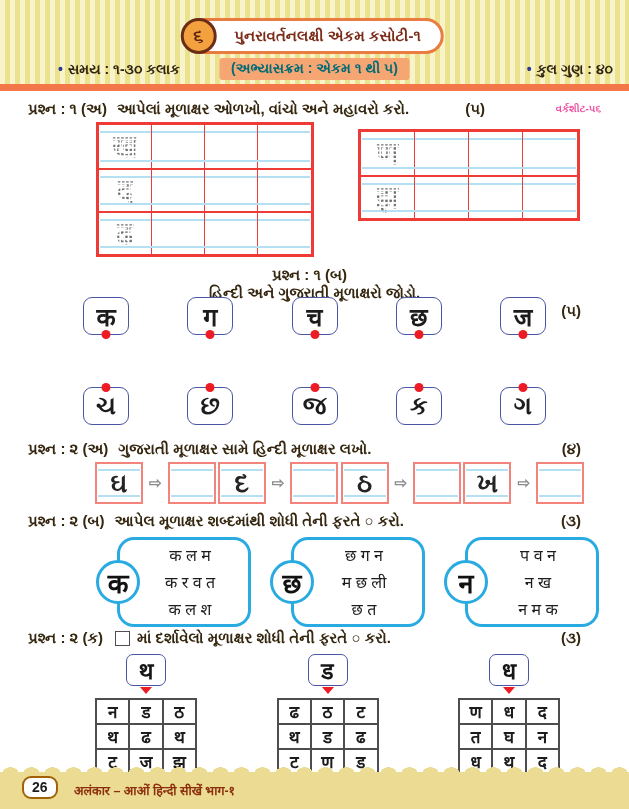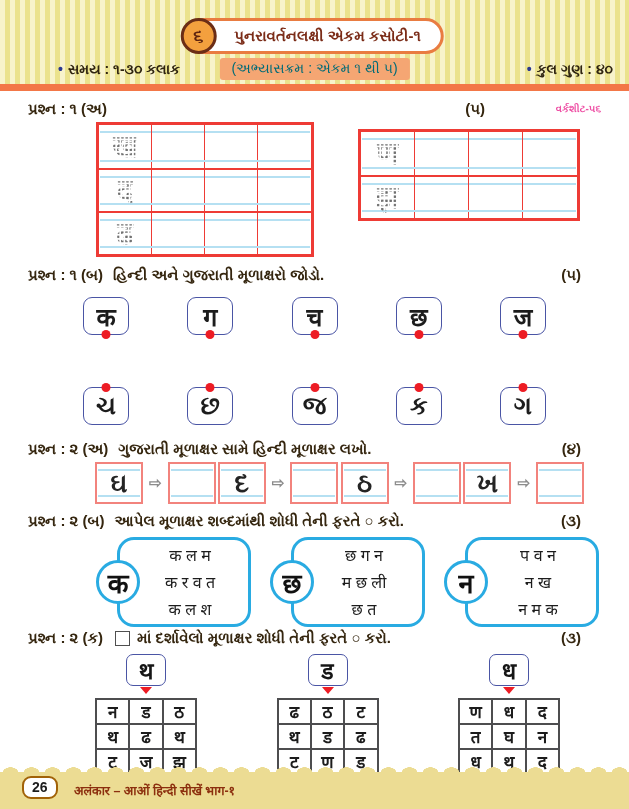--- a/index.html
+++ b/index.html
@@ -14,21 +14,21 @@
     background:#fff; border:3px solid #e97c41; border-radius:999px; height:36px;
     display:flex; align-items:center; padding:0 20px 0 46px; white-space:nowrap; }
   .unit-circle { position:absolute; left:-8px; top:50%; transform:translateY(-50%);
     width:36px; height:36px; border-radius:50%; background:#f3a03e; border:3px solid #6b2d16;
     color:#5d2310; font-weight:bold; font-size:18px; display:flex; align-items:center; justify-content:center; }
   .title-text { color:#7b2c18; font-weight:bold; font-size:15px; }
   .meta-left, .meta-right { position:absolute; top:61px; font-weight:bold; font-size:14px; color:#2f2410; white-space:nowrap; }
   .meta-left { left:10px;margin-left:48px; } .meta-right { right:16px; }
   .bullet { color:#2b3990; margin-right:5px; }
   .syllabus { position:absolute; top:58px; left:50%; transform:translateX(-50%);
-    background:#f5a673; color:#006b77; font-weight:normal; font-size:14px;
+    background:#f5a673; color:#006b77; font-weight:bold; font-size:14px;
     padding:2px 12px 3px; border-radius:3px; white-space:nowrap; }
 
   
   .qrow { position:absolute; left:0; right:0; display:flex; align-items:center;
     padding:0 28px; color:#35260f; font-weight:bold; font-size:15px; white-space:nowrap; }
   .qrow .qlabel { margin-right:10px; }
   .qrow .qtext { }
   .qrow .qmarks { margin-left:auto; margin-right:20px; }
   .worksheet { width:96px; text-align:right; color:#ee4fa4; font-size:10px; }
   .sq { display:inline-block; width:15px; height:15px; border:1.8px solid #4f4f4f; background:#fff;
@@ -112,20 +112,21 @@
       <span class="title-text">પુનરાવર્તનલક્ષી એકમ કસોટી-૧</span>
     </div>
     <div class="meta-left"><span class="bullet">•</span><span>સમય : ૧-૩૦ કલાક</span></div>
     <div class="syllabus">(અભ્યાસક્રમ : એકમ ૧ થી ૫)</div>
     <div class="meta-right"><span class="bullet">•</span><span>કુલ ગુણ : ૪૦</span></div>
   </div>
   <div class="orange-band"></div>
 
   <div class="qrow" style="top:100px;">
     <span class="qlabel">પ્રશ્ન : ૧ (અ)</span>
+    <span class="qtext">આપેલાં મૂળાક્ષર ઓળખો, વાંચો અને મહાવરો કરો.</span>
     <span class="qmarks">(૫)</span>
     <span class="worksheet">વર્કશીટ-૫૬</span>
   </div>
 
   <div class="tgrid" style="top:122px; left:96px; width:218px;">
     <div class="tgrid-row c4">
       <div class="tcell">
           <span class="trace-letter">ख</span>
         </div>
       <div class="tcell"></div>
@@ -162,21 +163,21 @@
     <div class="tgrid-row c4">
       <div class="tcell">
           <span class="trace-letter">झ</span>
         </div>
       <div class="tcell"></div>
       <div class="tcell"></div>
       <div class="tcell"></div>
     </div>
   </div>
 
-  <div class="qrow" style="top:266px;">
+  <div class="qrow" style="top:266px;flex-direction:column;">
     <span class="qlabel">પ્રશ્ન : ૧ (બ)</span>
     <span class="qtext">હિન્દી અને ગુજરાતી મૂળાક્ષરો જોડો.</span>
     <span class="qmarks">(૫)</span>
   </div>
 
   <div class="match-row" style="top:297px;">
     <div class="match-box">
         <span>क</span>
         <span class="mdot below"></span>
       </div>

